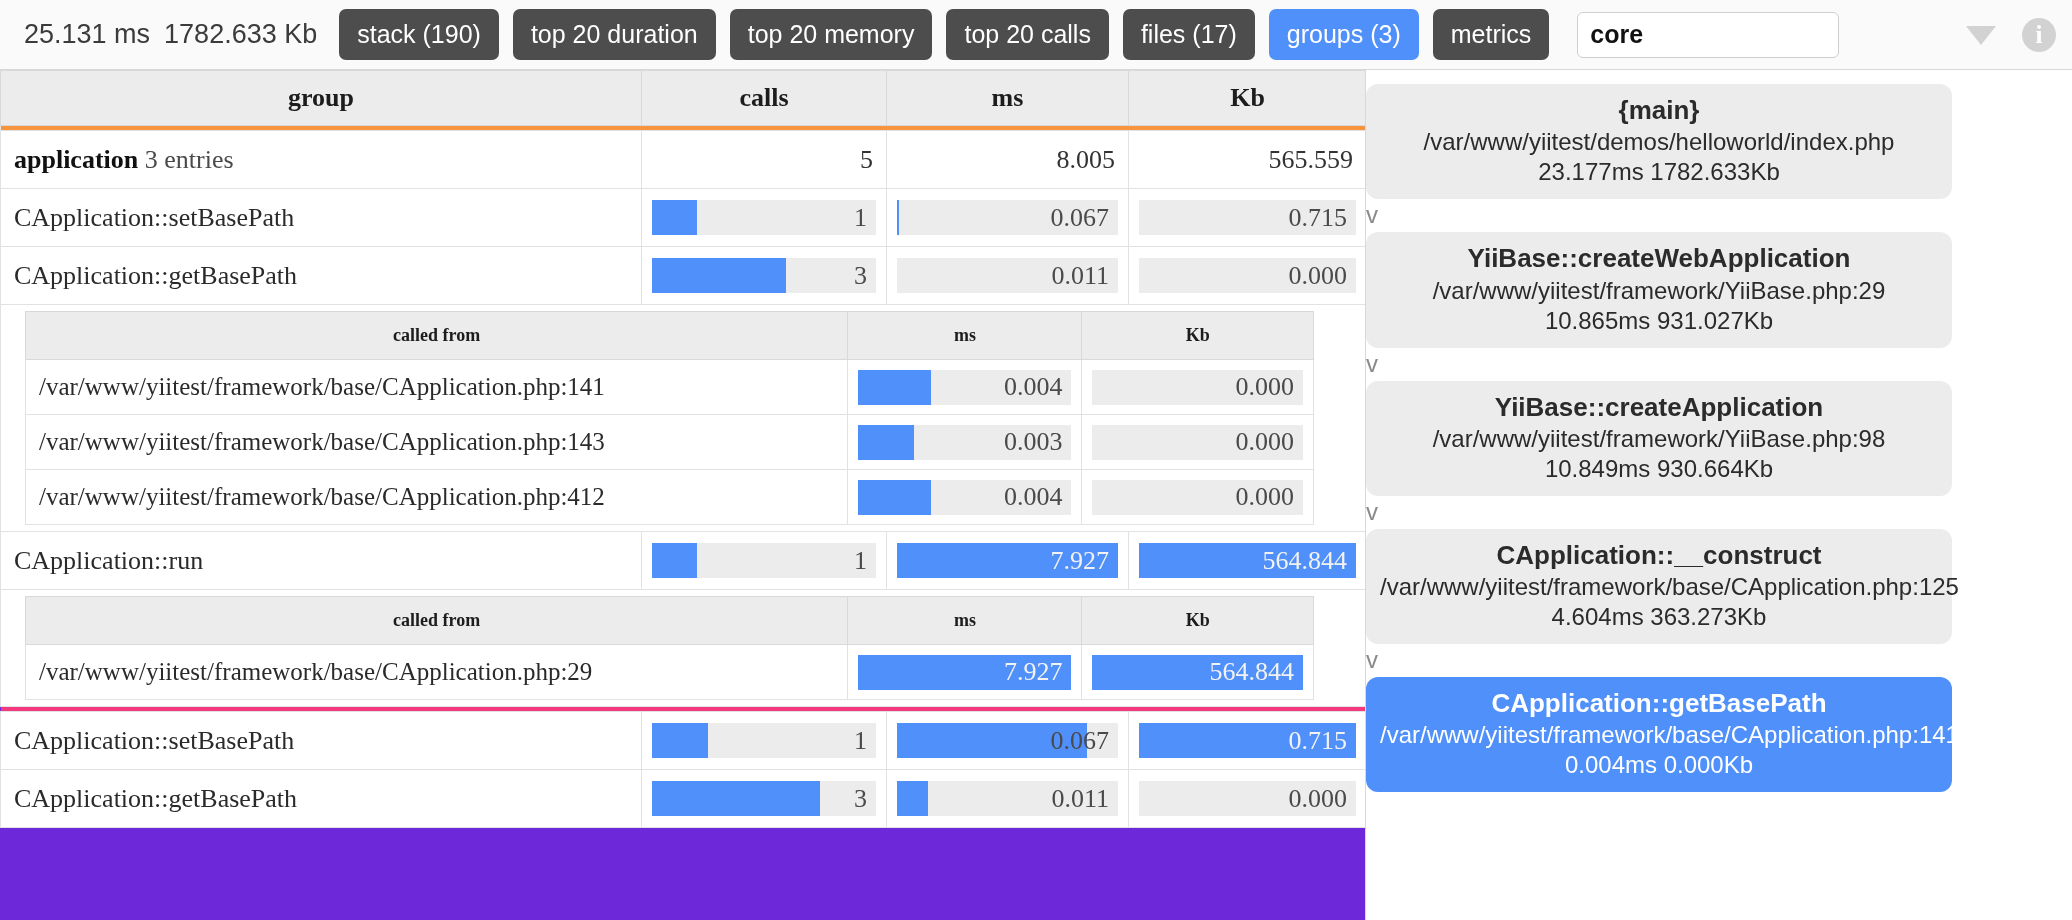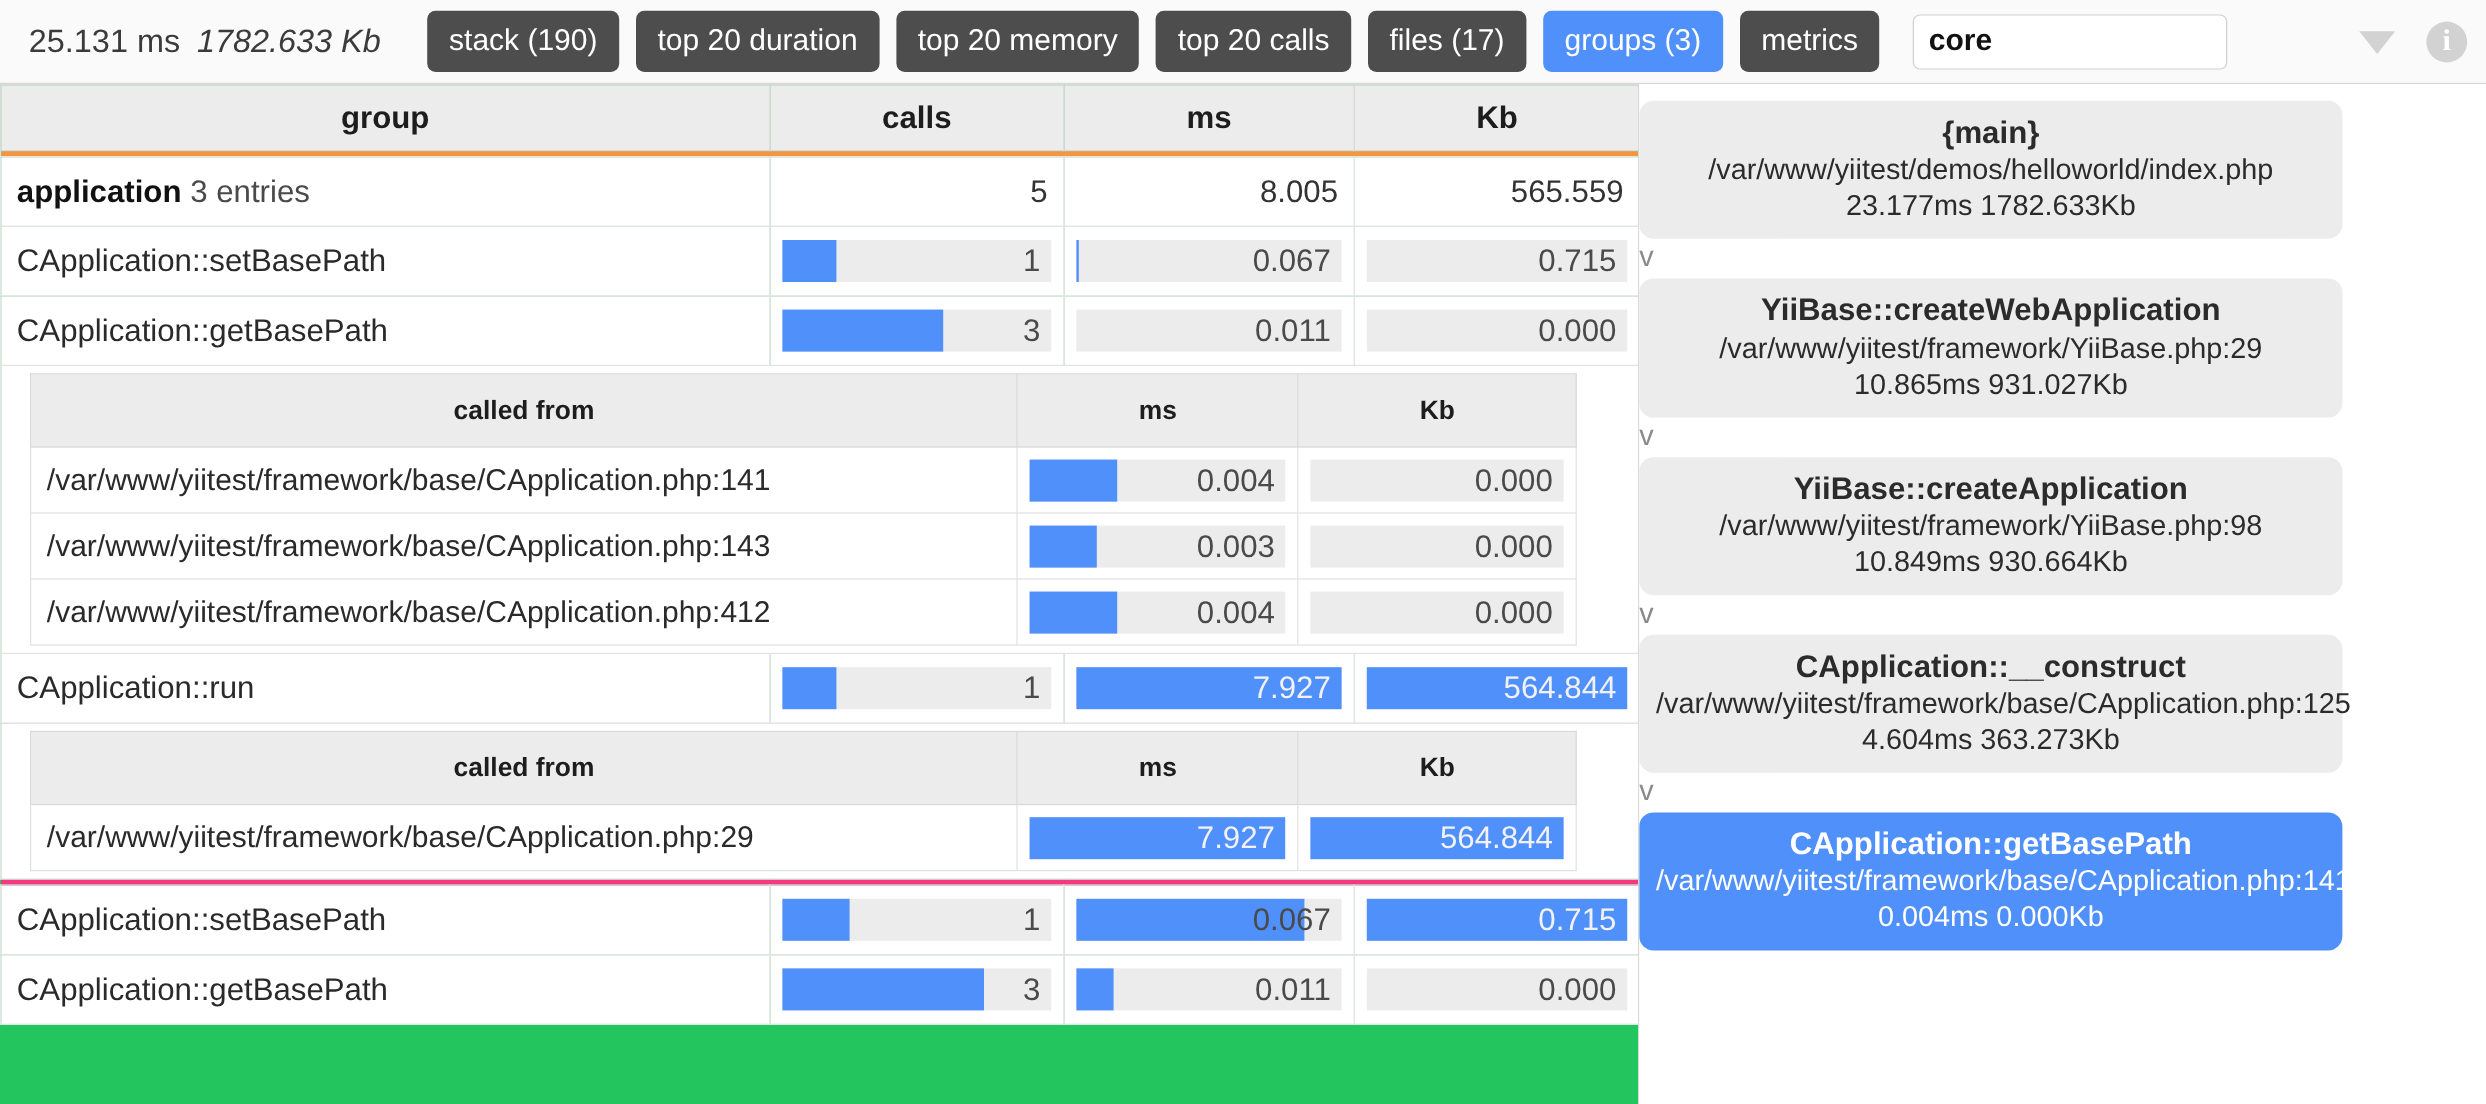--- a/index.html
+++ b/index.html
@@ -21,21 +21,21 @@
     align-items: center;
     padding: 0 18px;
     gap: 14px;
   }
   .summary-stat {
     font-size: 27px;
     color: #3b3b3b;
     white-space: nowrap;
   }
   #stat-ms { margin-left: 6px; }
-  #stat-kb { margin-right: 25px; font-style: italic; }
+  #stat-kb { margin-right: 8px; }
 
   .tbtn {
     background: #4d4d4d;
     color: #ffffff;
     border: none;
     border-radius: 7px;
     font-family: "Liberation Sans", sans-serif;
     font-size: 25px;
     line-height: 1;
     padding: 13px 18px;
@@ -92,21 +92,22 @@
   #main {
     display: flex;
     height: 850px;
     width: 2072px;
   }
   #left-pane {
     width: 1366px;
     height: 850px;
     overflow: hidden;
     border-right: 1px solid #d8d8d8;
-    background: #22c55e;
+    background: #6d28d9;
+    font-family: Liberation Serif, serif;
   }
   #right-pane {
     width: 705px;
     height: 850px;
     background: #ffffff;
     padding-top: 14px;
     overflow: hidden;
   }
 
   
@@ -168,21 +169,21 @@
     padding-right: 9px;
     font-size: 26px;
     color: #4a4a4a;
   }
 
   
   .nested-wrap { padding: 6px 42px 6px 14px; background: #ffffff; }
   .nested .n-name { width: 650px; }
   .nested .n-ms   { width: 185px; }
   .nested .n-kb   { width: 183px; }
-  .nested thead th { height: 61px; font-size: 22px; }
+  .nested thead th { height: 48px; font-size: 18px; }
   .nested tbody td { height: 55px; font-size: 25px; }
 
   .grp-divider td {
     padding: 0;
     height: 5px;
     background: #f5397e;
     border: none;
   }
 
   

